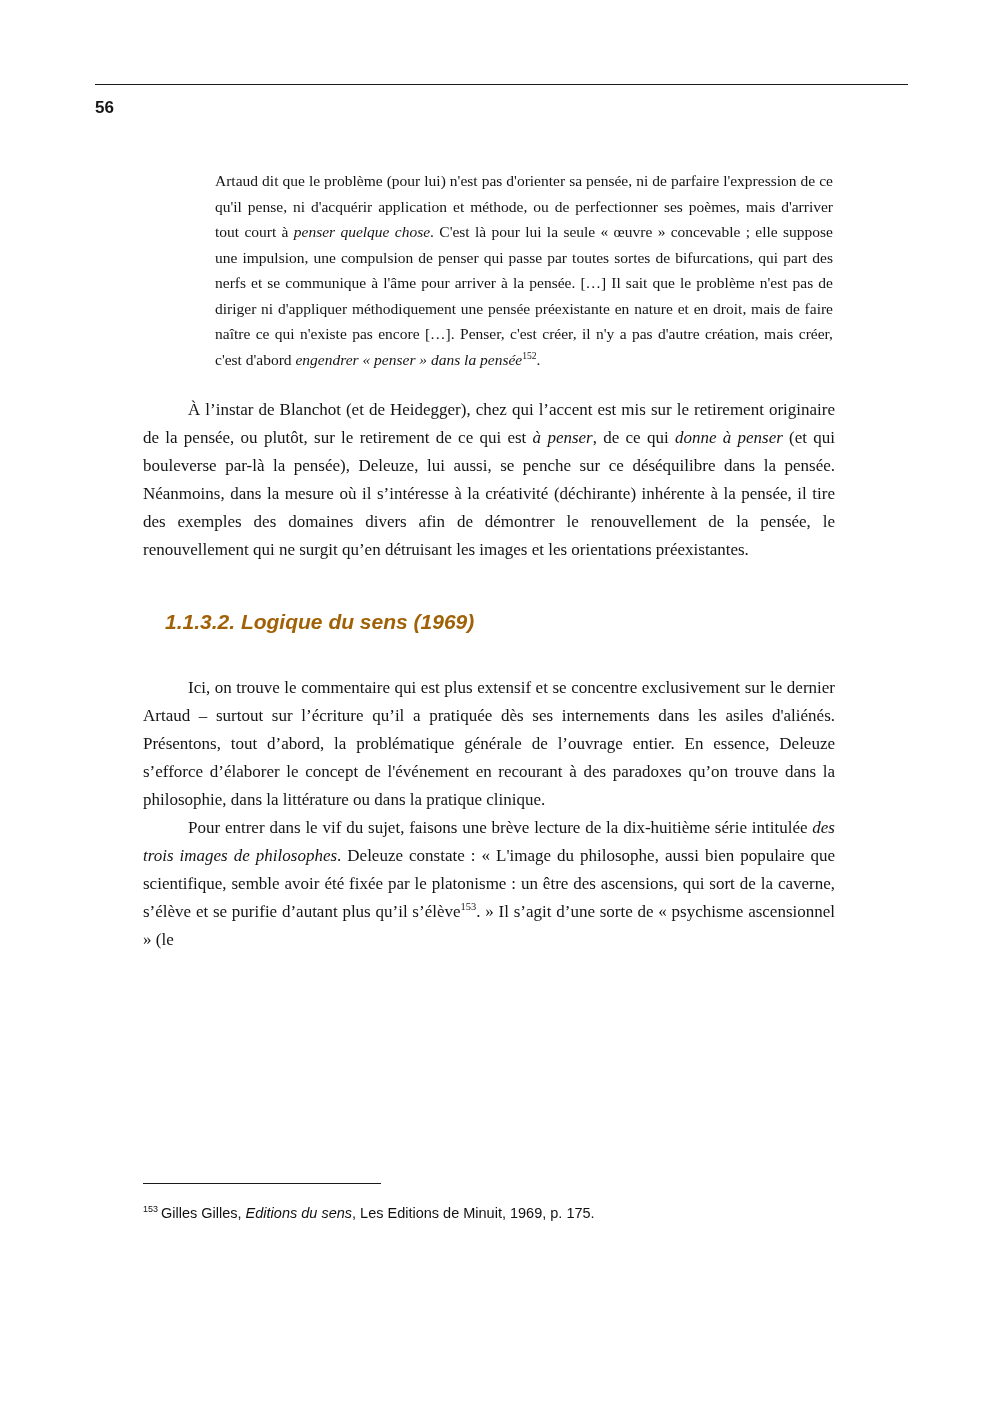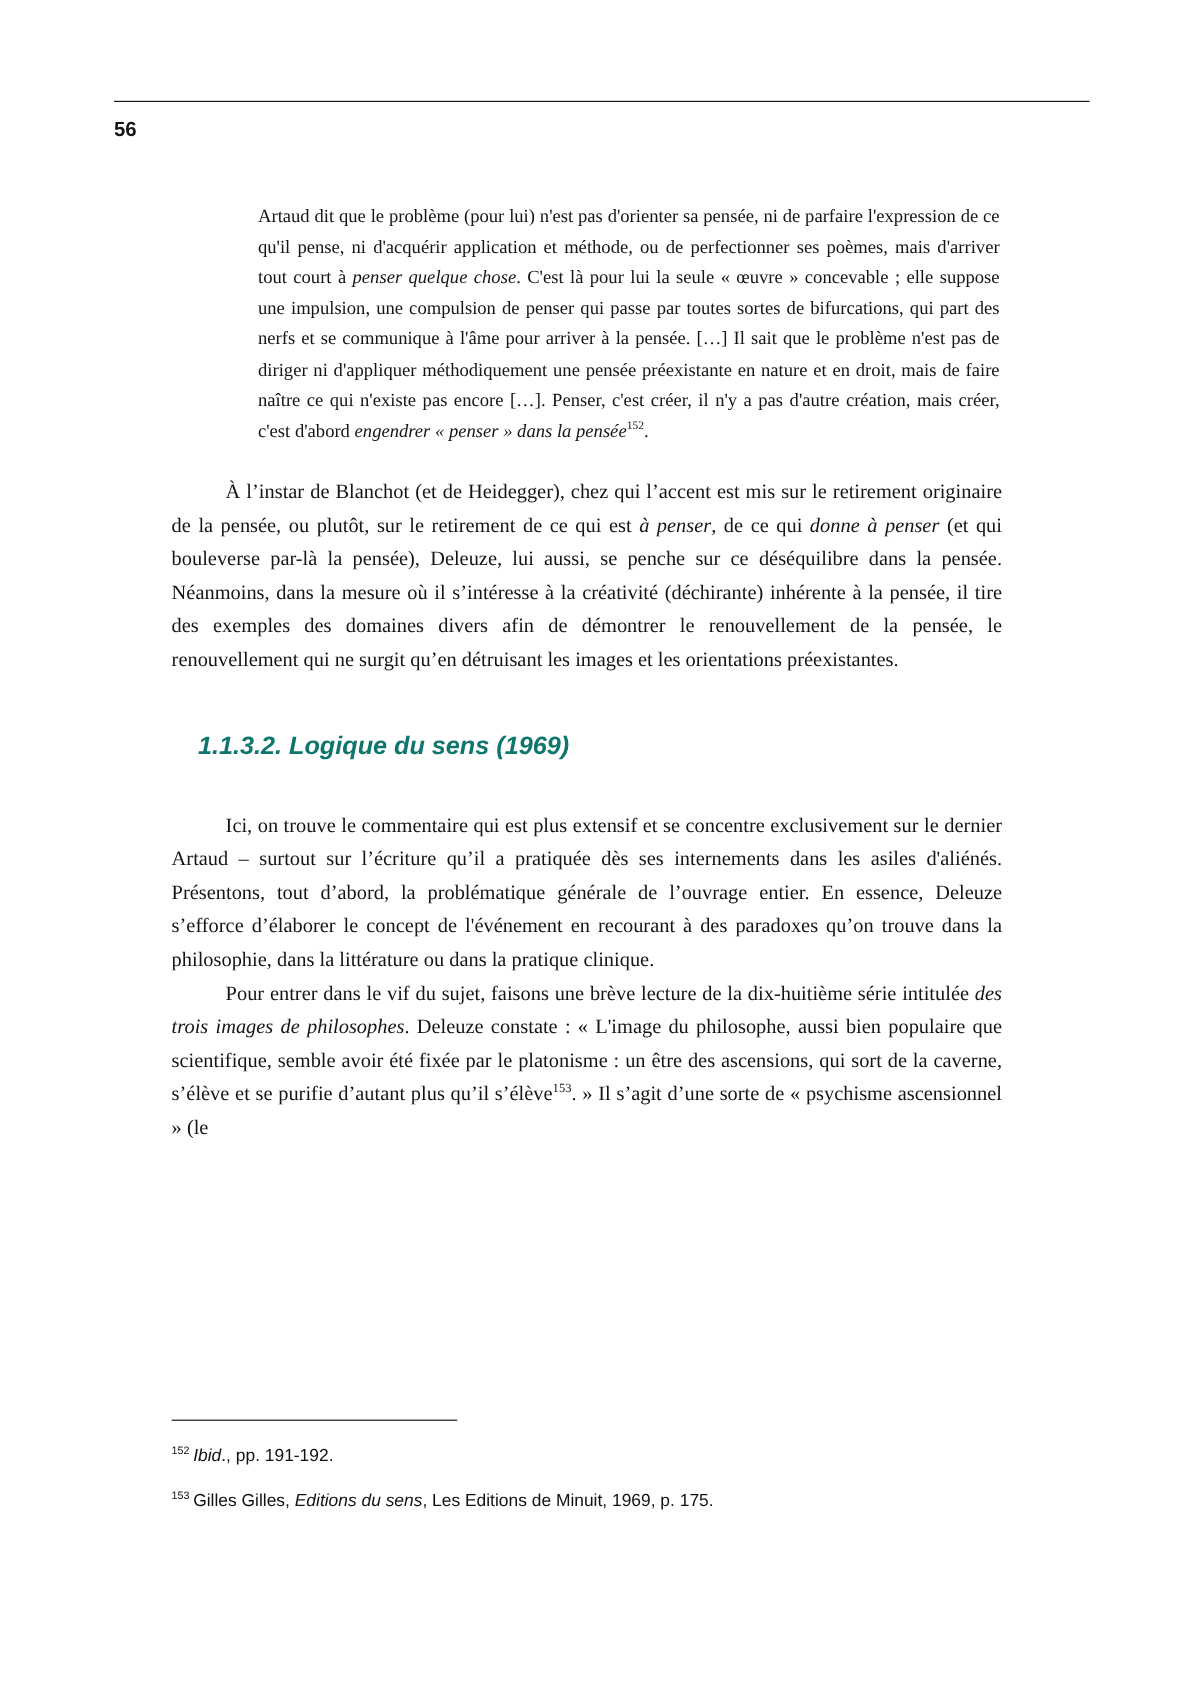--- a/index.html
+++ b/index.html
@@ -68,21 +68,21 @@
     line-height: 28px;
     text-indent: 45px;
   }
   .section-heading {
     font-family: "Liberation Sans", sans-serif;
     font-weight: 700;
     font-style: italic;
     font-size: 21px;
     text-align: left;
     margin: 46px 0 40px 22px;
-    color: #0f766e;
+    color: #a16207;
   }
   sup {
     font-size: 0.62em;
     line-height: 0;
     vertical-align: super;
   }
   
   .footnotes {
     position: absolute;
     left: 143px;
@@ -130,20 +130,17 @@
 
     <p class="body-para"><span>Ici, on trouve le commentaire qui est plus extensif et se concentre exclusivement sur le dernier Artaud – surtout sur l’écriture qu’il a pratiquée dès ses internements dans les asiles d'aliénés. Présentons, tout d’abord, la problématique générale de l’ouvrage entier. En essence, Deleuze s’efforce d’élaborer le concept de l'événement en recourant à des paradoxes qu’on trouve dans la philosophie, dans la littérature ou dans la pratique clinique.</span></p>
 
     <p class="body-para"><span>Pour entrer dans le vif du sujet, faisons une brève lecture de la dix-huitième série intitulée </span><span style="font-style: italic;">des trois images de philosophes</span><span>. Deleuze constate : « L'image du philosophe, aussi bien populaire que scientifique, semble avoir été fixée par le platonisme : un être des ascensions, qui sort de la caverne, s’élève et se purifie d’autant plus qu’il s’élève</span><sup>153</sup><span>. » Il s’agit d’une sorte de « psychisme ascensionnel » (le</span></p>
 
   </main>
 
   <footer class="footnotes">
     <hr class="footnote-rule">
     <div class="footnote">
-      <span class="fn-num">152</span><span><span style="font-style: italic;">Ibid</span><span>., pp. 191-192.</span></span>
-    </div>
-    <div class="footnote">
       <span class="fn-num">153</span><span><span>Gilles Gilles, </span><span style="font-style: italic;">Editions du sens</span><span>, Les Editions de Minuit, 1969, p. 175.</span></span>
     </div>
   </footer>
 
 </div>
 
 </body></html>

